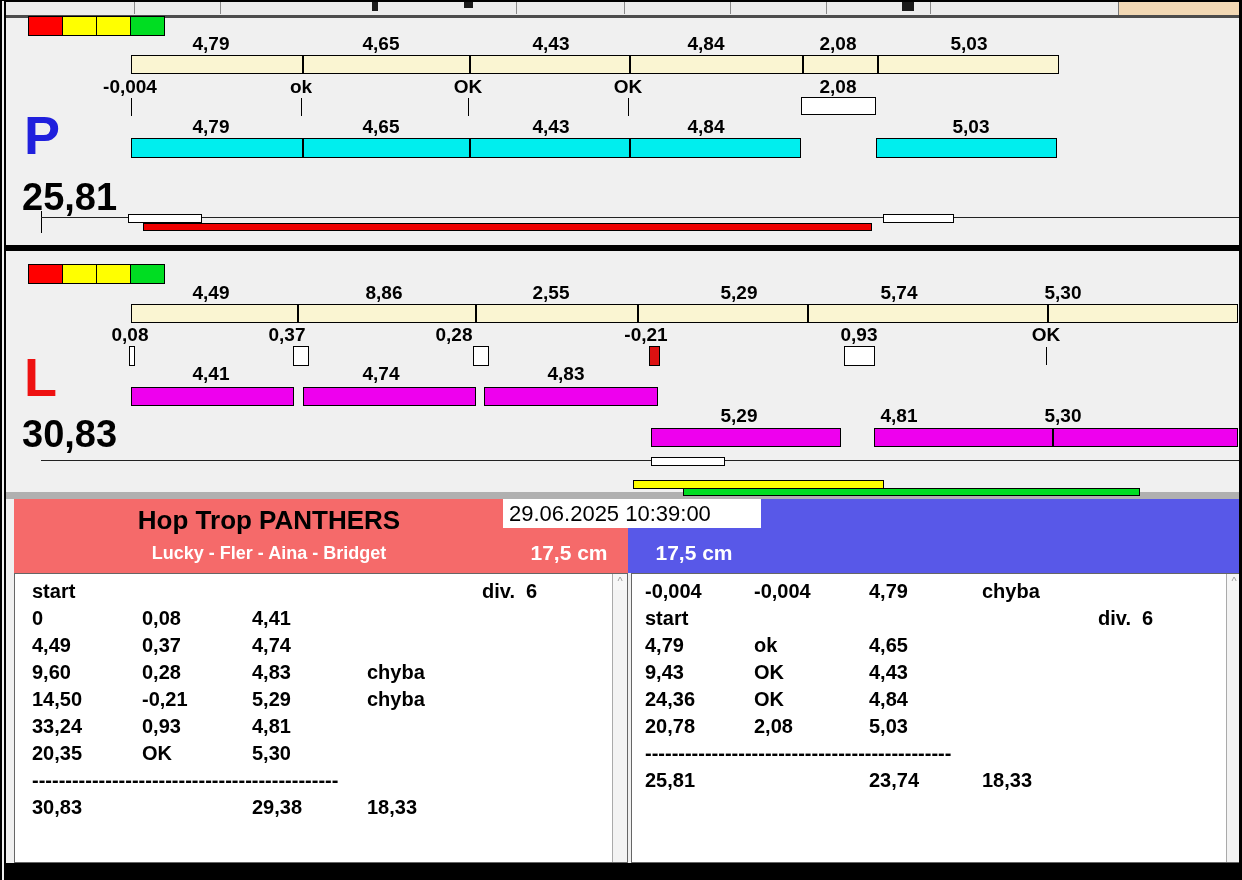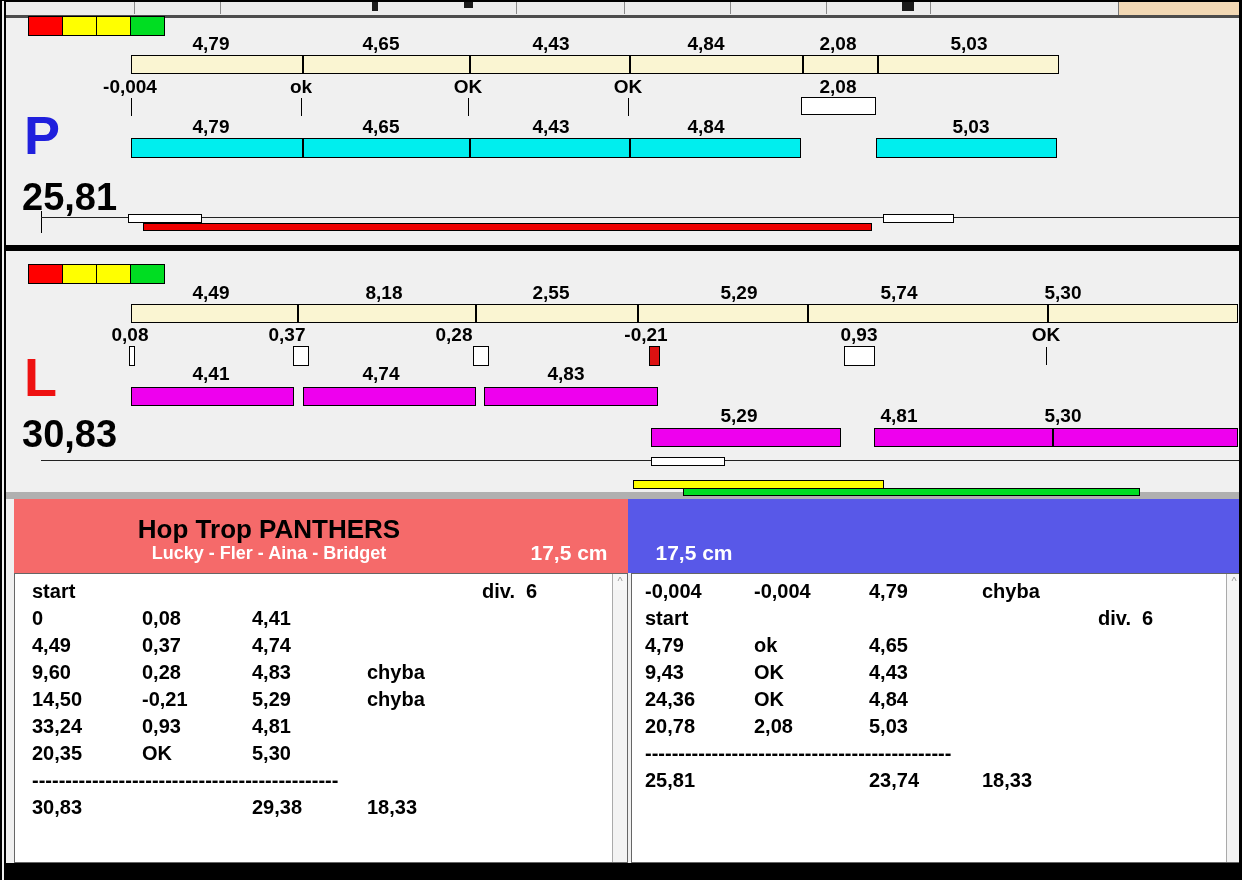--- a/index.html
+++ b/index.html
@@ -30,21 +30,21 @@
   .sbox  { border:1px solid #000; background:#fff; }
   .lane-letter { font-weight:bold; font-size:54px; line-height:1; }
   .lane-total  { font-weight:bold; font-size:38px; color:#000; line-height:1; }
   .hr-thin { height:1px; background:#222; }
   .divider-black { left:0; top:243px; width:1236px; height:6px; background:#000; }
   .divider-gray  { left:0; top:490px; width:1236px; height:7px; background:#b0b0b0; }
   
   .team-header { height:74px; }
   .team-header.red  { background:#f56a6a; }
   .team-header.blue { background:#5858e8; }
-  .team-title { font-weight:bold; font-size:26px; color:#000; transform:translateX(-50%); white-space:nowrap;margin-top:9px; }
+  .team-title { font-weight:bold; font-size:26px; color:#000; transform:translateX(-50%); white-space:nowrap; }
   .team-dogs  { font-weight:bold; font-size:18px; color:#fff; transform:translateX(-50%); white-space:nowrap; }
   .height-lbl { font-weight:bold; font-size:21px; color:#fff; transform:translateX(-50%); white-space:nowrap; }
   .datebox { background:#fff; color:#000; font-size:22px; padding:2px 6px; white-space:nowrap; }
   .table-panel { background:#fff; border:1px solid #666; }
   .trow { position:absolute; left:0; width:100%; height:27px; font-weight:bold; font-size:20px; color:#000; }
   .cell { position:absolute; white-space:pre; }
   .sep-dashes { letter-spacing:0px; }
   .scrollbar { position:absolute; top:0; right:0; width:15px; height:100%; background:#f3f3f3; border-left:1px solid #aaa; }
   .scroll-btn { position:absolute; top:0; left:0; width:14px; height:16px; background:#f7f7f7; color:#999; font-size:11px; text-align:center; line-height:14px; }
   .footer { left:0; top:861px; width:1236px; height:19px; background:#000; }
@@ -123,21 +123,21 @@
   <div class="abs" style="left:137px;top:221px;width:729px;height:8px;background:#ee0000;border:1px solid #000"></div>
   <div class="abs sbox" style="left:877px;top:212px;width:71px;height:9px"></div>
 
   <div class="abs divider-black"></div>
 
   <div class="abs" style="left:22px;top:262px;white-space:nowrap">
     <span class="tl tl-red"></span><span class="tl tl-yel"></span><span class="tl tl-yel"></span><span class="tl tl-grn"></span>
   </div>
 
   <span class="abs lbl" style="left:205px;top:280px">4,49</span>
-  <span class="abs lbl" style="left:378px;top:280px">8,18</span>
+  <span class="abs lbl" style="left:378px;top:280px">8,86</span>
   <span class="abs lbl" style="left:545px;top:280px">2,55</span>
   <span class="abs lbl" style="left:733px;top:280px">5,29</span>
   <span class="abs lbl" style="left:893px;top:280px">5,74</span>
   <span class="abs lbl" style="left:1057px;top:280px">5,30</span>
 
   <div class="abs cream" style="left:125px;top:302px;width:1107px">
     <div class="tick" style="left:165px"></div>
     <div class="tick" style="left:343px"></div>
     <div class="tick" style="left:505px"></div>
     <div class="tick" style="left:675px"></div>
@@ -189,20 +189,21 @@
   <div class="abs team-header red" style="left:8px;top:497px;width:614px">
     <span class="abs team-title" style="left:255px;top:6px">Hop Trop PANTHERS</span>
     <span class="abs team-dogs" style="left:255px;top:44px">Lucky - Fler - Aina - Bridget</span>
     <span class="abs height-lbl" style="left:555px;top:42px">17,5 cm</span>
   </div>
 
   <div class="abs team-header blue" style="left:622px;top:497px;width:614px">
     <span class="abs height-lbl" style="left:66px;top:42px">17,5 cm</span>
   </div>
 
+  <div class="abs datebox" style="left:497px;top:497px;width:258px;height:29px">29.06.2025 10:39:00</div>
 
   <div class="abs table-panel" style="left:8px;top:571px;width:614px;height:290px">
     <div class="trow" style="top:6px">
       <span class="cell" style="left:17px">start</span>
       <span class="cell" style="left:467px">div.  6</span>
     </div>
     <div class="trow" style="top:33px">
       <span class="cell" style="left:17px">0</span>
       <span class="cell" style="left:127px">0,08</span>
       <span class="cell" style="left:237px">4,41</span>

